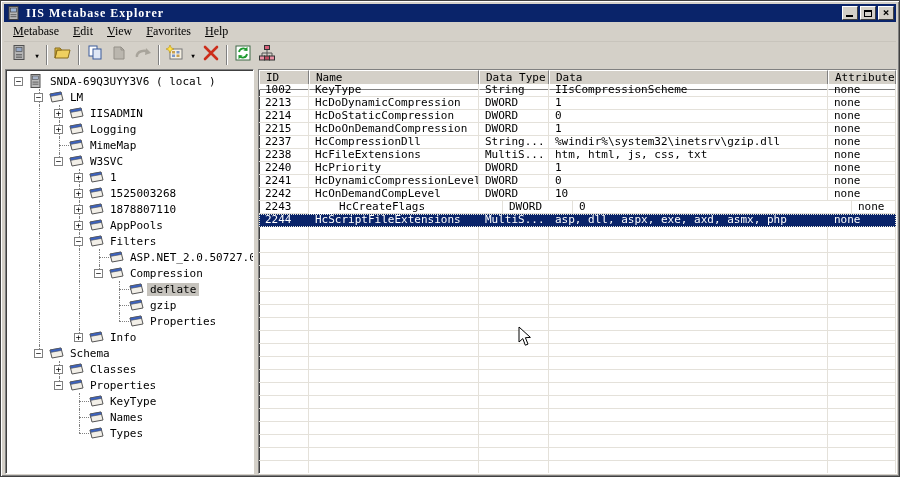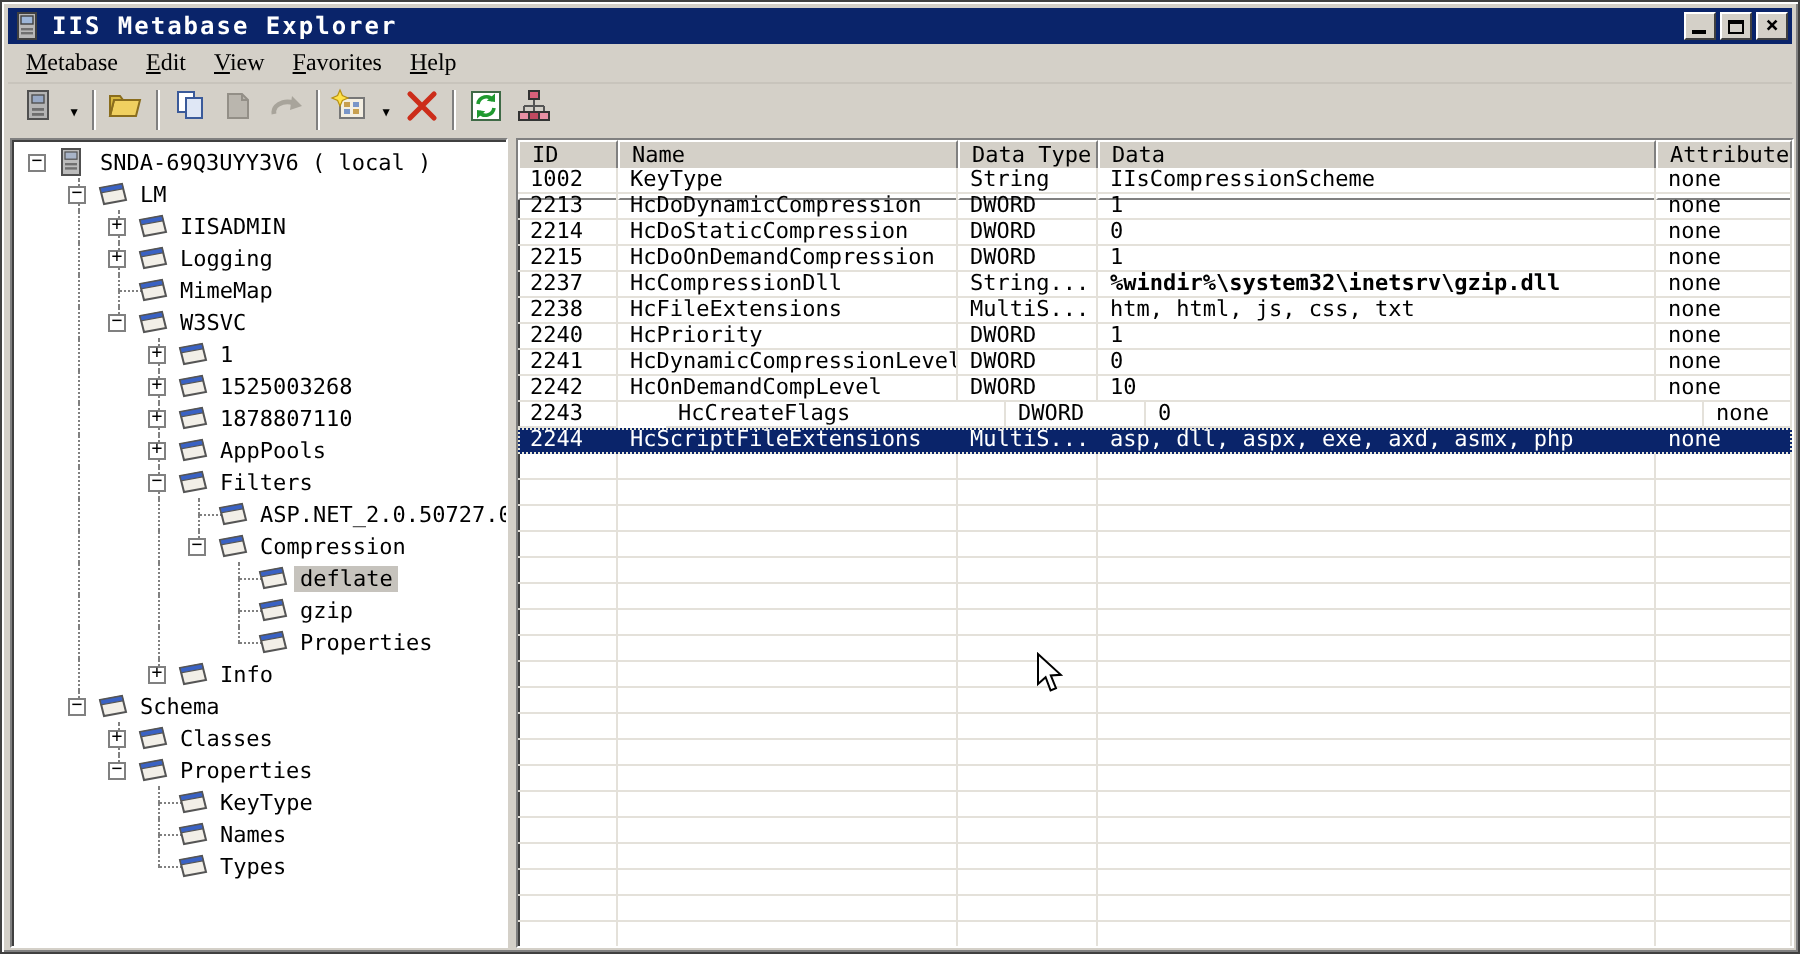--- a/index.html
+++ b/index.html
@@ -13,21 +13,21 @@
     box-shadow: inset 1px 1px 0 #ffffff, inset -1px -1px 0 #808080;
   }
 
   
   #titlebar {
     position:absolute; top:3px; left:3px; right:3px; height:18px;
     background:var(--titlebar,#0a246a); color:#fff;
     display:flex; align-items:center; padding:0 2px;
   }
   #titlebar .app-icon { width:16px; height:14px; margin:0 3px 0 1px; flex:0 0 auto; }
-  #titlebar .title { font-weight:bold; font-size:12px; letter-spacing:1px; white-space:nowrap; }
+  #titlebar .title { font-weight:bold; font-size:12px; letter-spacing:1px; white-space:nowrap;font-family:Liberation Serif, serif; }
   #titlebar .spacer { flex:1; }
   .tb-btn {
     width:16px; height:14px; margin-left:2px; background:#d4d0c8;
     border:1px solid; border-color:#fff #404040 #404040 #fff;
     display:flex; align-items:center; justify-content:center; position:relative;
   }
   .tb-btn .g-min { position:absolute; left:3px; bottom:2px; width:7px; height:2px; background:#000; }
   .tb-btn .g-max { width:8px; height:7px; border:1px solid #000; border-top:2px solid #000; }
   .tb-btn .g-close { font-size:11px; font-weight:bold; color:#000; line-height:10px; }
 
@@ -76,21 +76,21 @@
     font-size:9px; line-height:7px; text-align:center; color:#000;
   }
   .t-exp-spacer { width:13px; flex:0 0 13px; }
   .t-icon { position:relative; z-index:2; width:20px; flex:0 0 20px; height:14px; }
   .t-label { position:relative; z-index:2; padding:0 3px; line-height:13px; color:#000; }
   .t-label.sel { background:var(--treesel,#c6c3bd); }
 
   
   #list-header { display:flex; height:14px; background:#d4d0c8; }
   .h-cell {
-    height:30px; flex:0 0 auto; padding-left:6px; line-height:13px; color:#000;
+    height:20px; flex:0 0 auto; padding-left:6px; line-height:13px; color:#000;
     border-top:1px solid #fff; border-left:1px solid #fff;
     border-right:1px solid #808080; border-bottom:1px solid #808080;
     white-space:nowrap; overflow:hidden;
   }
   .h-cell.last { flex:1 1 auto; }
   .lrow { display:flex; height:13px; }
   .lcell {
     flex:0 0 auto; height:13px; line-height:12px; padding-left:6px;
     border-right:1px solid #e4e1da; border-bottom:1px solid #e4e1da;
     white-space:nowrap; overflow:hidden; color:#000;
@@ -511,21 +511,21 @@
           <span class="lcell" style="flex-basis: 50px;">2215</span>
           <span class="lcell" style="flex-basis: 170px;">HcDoOnDemandCompression</span>
           <span class="lcell" style="flex-basis: 70px;">DWORD</span>
           <span class="lcell" style="flex-basis: 279px;">1</span>
           <span class="lcell last" style="flex-basis: 68px;">none</span>
         </div>
         <div class="lrow">
           <span class="lcell" style="flex-basis: 50px;">2237</span>
           <span class="lcell" style="flex-basis: 170px;">HcCompressionDll</span>
           <span class="lcell" style="flex-basis: 70px;">String...</span>
-          <span class="lcell" style="flex-basis: 279px; font-weight: bold;">%windir%\system32\inetsrv\gzip.dll</span>
+          <span class="lcell" style="flex-basis: 279px;">%windir%\system32\inetsrv\gzip.dll</span>
           <span class="lcell last" style="flex-basis: 68px;">none</span>
         </div>
         <div class="lrow">
           <span class="lcell" style="flex-basis: 50px;">2238</span>
           <span class="lcell" style="flex-basis: 170px;">HcFileExtensions</span>
           <span class="lcell" style="flex-basis: 70px;">MultiS...</span>
           <span class="lcell" style="flex-basis: 279px;">htm, html, js, css, txt</span>
           <span class="lcell last" style="flex-basis: 68px;">none</span>
         </div>
         <div class="lrow">

